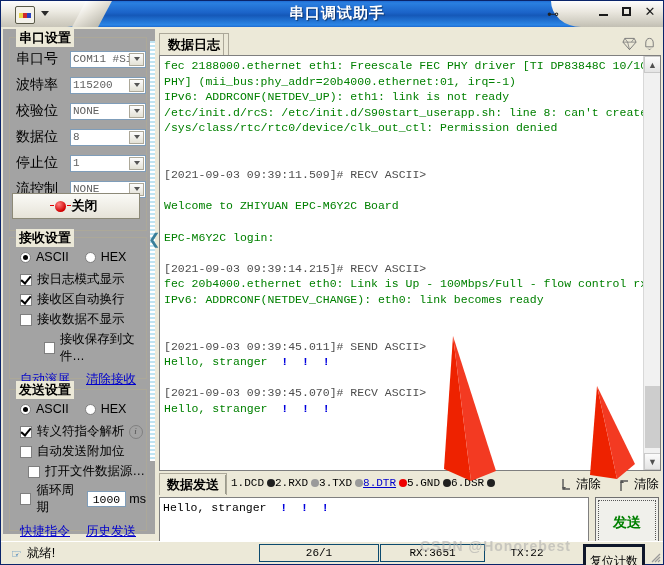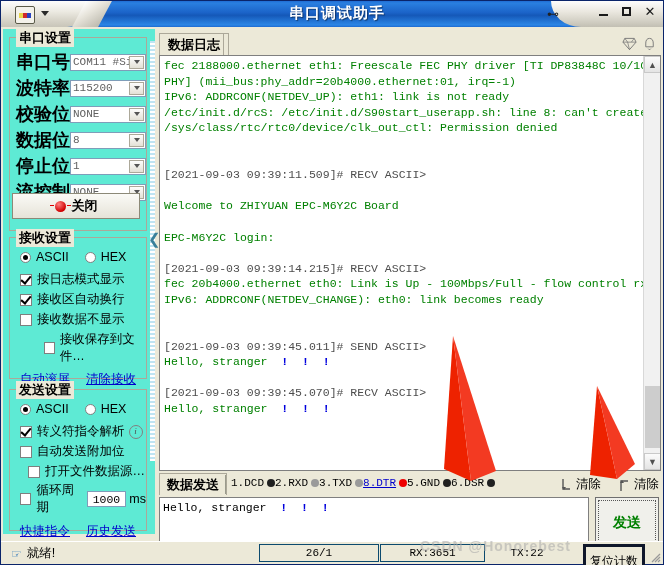--- a/index.html
+++ b/index.html
@@ -58,28 +58,28 @@
     background:linear-gradient(to bottom,#fdfdfd 0%,#ebe8e0 40%,#d4d1c6 75%,#c2bfb3 100%);
     border-bottom-left-radius:30px 26px;
   }
   .tb-btns{position:absolute;right:6px;top:4px;display:flex;gap:9px;align-items:center;}
   .tb-btn{width:14px;height:14px;position:relative;cursor:pointer;color:#1a1a1a;
           font-size:13px;line-height:13px;text-align:center;}
   .tb-pin{position:absolute;right:104px;top:6px;font-size:12px;color:#222;}
   .tb-min:after{content:"";position:absolute;left:2px;bottom:3px;width:9px;height:2px;background:#1a1a1a;}
   .tb-max:after{content:"";position:absolute;left:2px;top:2px;width:9px;height:9px;border:2px solid #1a1a1a;box-sizing:border-box;}
   
-  .leftpanel{position:absolute;left:2px;top:28px;width:152px;height:505px;background:#5eead4;}
+  .leftpanel{position:absolute;left:2px;top:28px;width:152px;height:505px;background:#a3a3a3;}
   .group{position:absolute;border:1px solid #aca899;background:transparent;}
   .group > .legend{
     position:absolute;top:-9px;left:6px;background:#ece9d8;padding:0 3px;
     font-size:13px;font-weight:bold;color:#000;font-family:"Liberation Sans","DejaVu Sans",sans-serif;
   }
   .row{position:absolute;display:flex;align-items:center;}
-  .lbl{font-size:18px;color:#000;width:54px;font-weight:bold;}
+  .lbl{font-size:14px;color:#000;width:54px;font-weight:normal;}
   .combo{
     width:76px;height:17px;border:1px solid #7f9db9;background:#fff;
     display:flex;align-items:center;box-sizing:border-box;position:relative;
   }
   .combo .val{
     font-family:"Liberation Mono","DejaVu Sans Mono",monospace;font-size:11px;
     color:#606060;padding-left:2px;white-space:nowrap;overflow:hidden;width:56px;
   }
   .combo .arrow{
     position:absolute;right:1px;top:1px;width:15px;height:13px;

